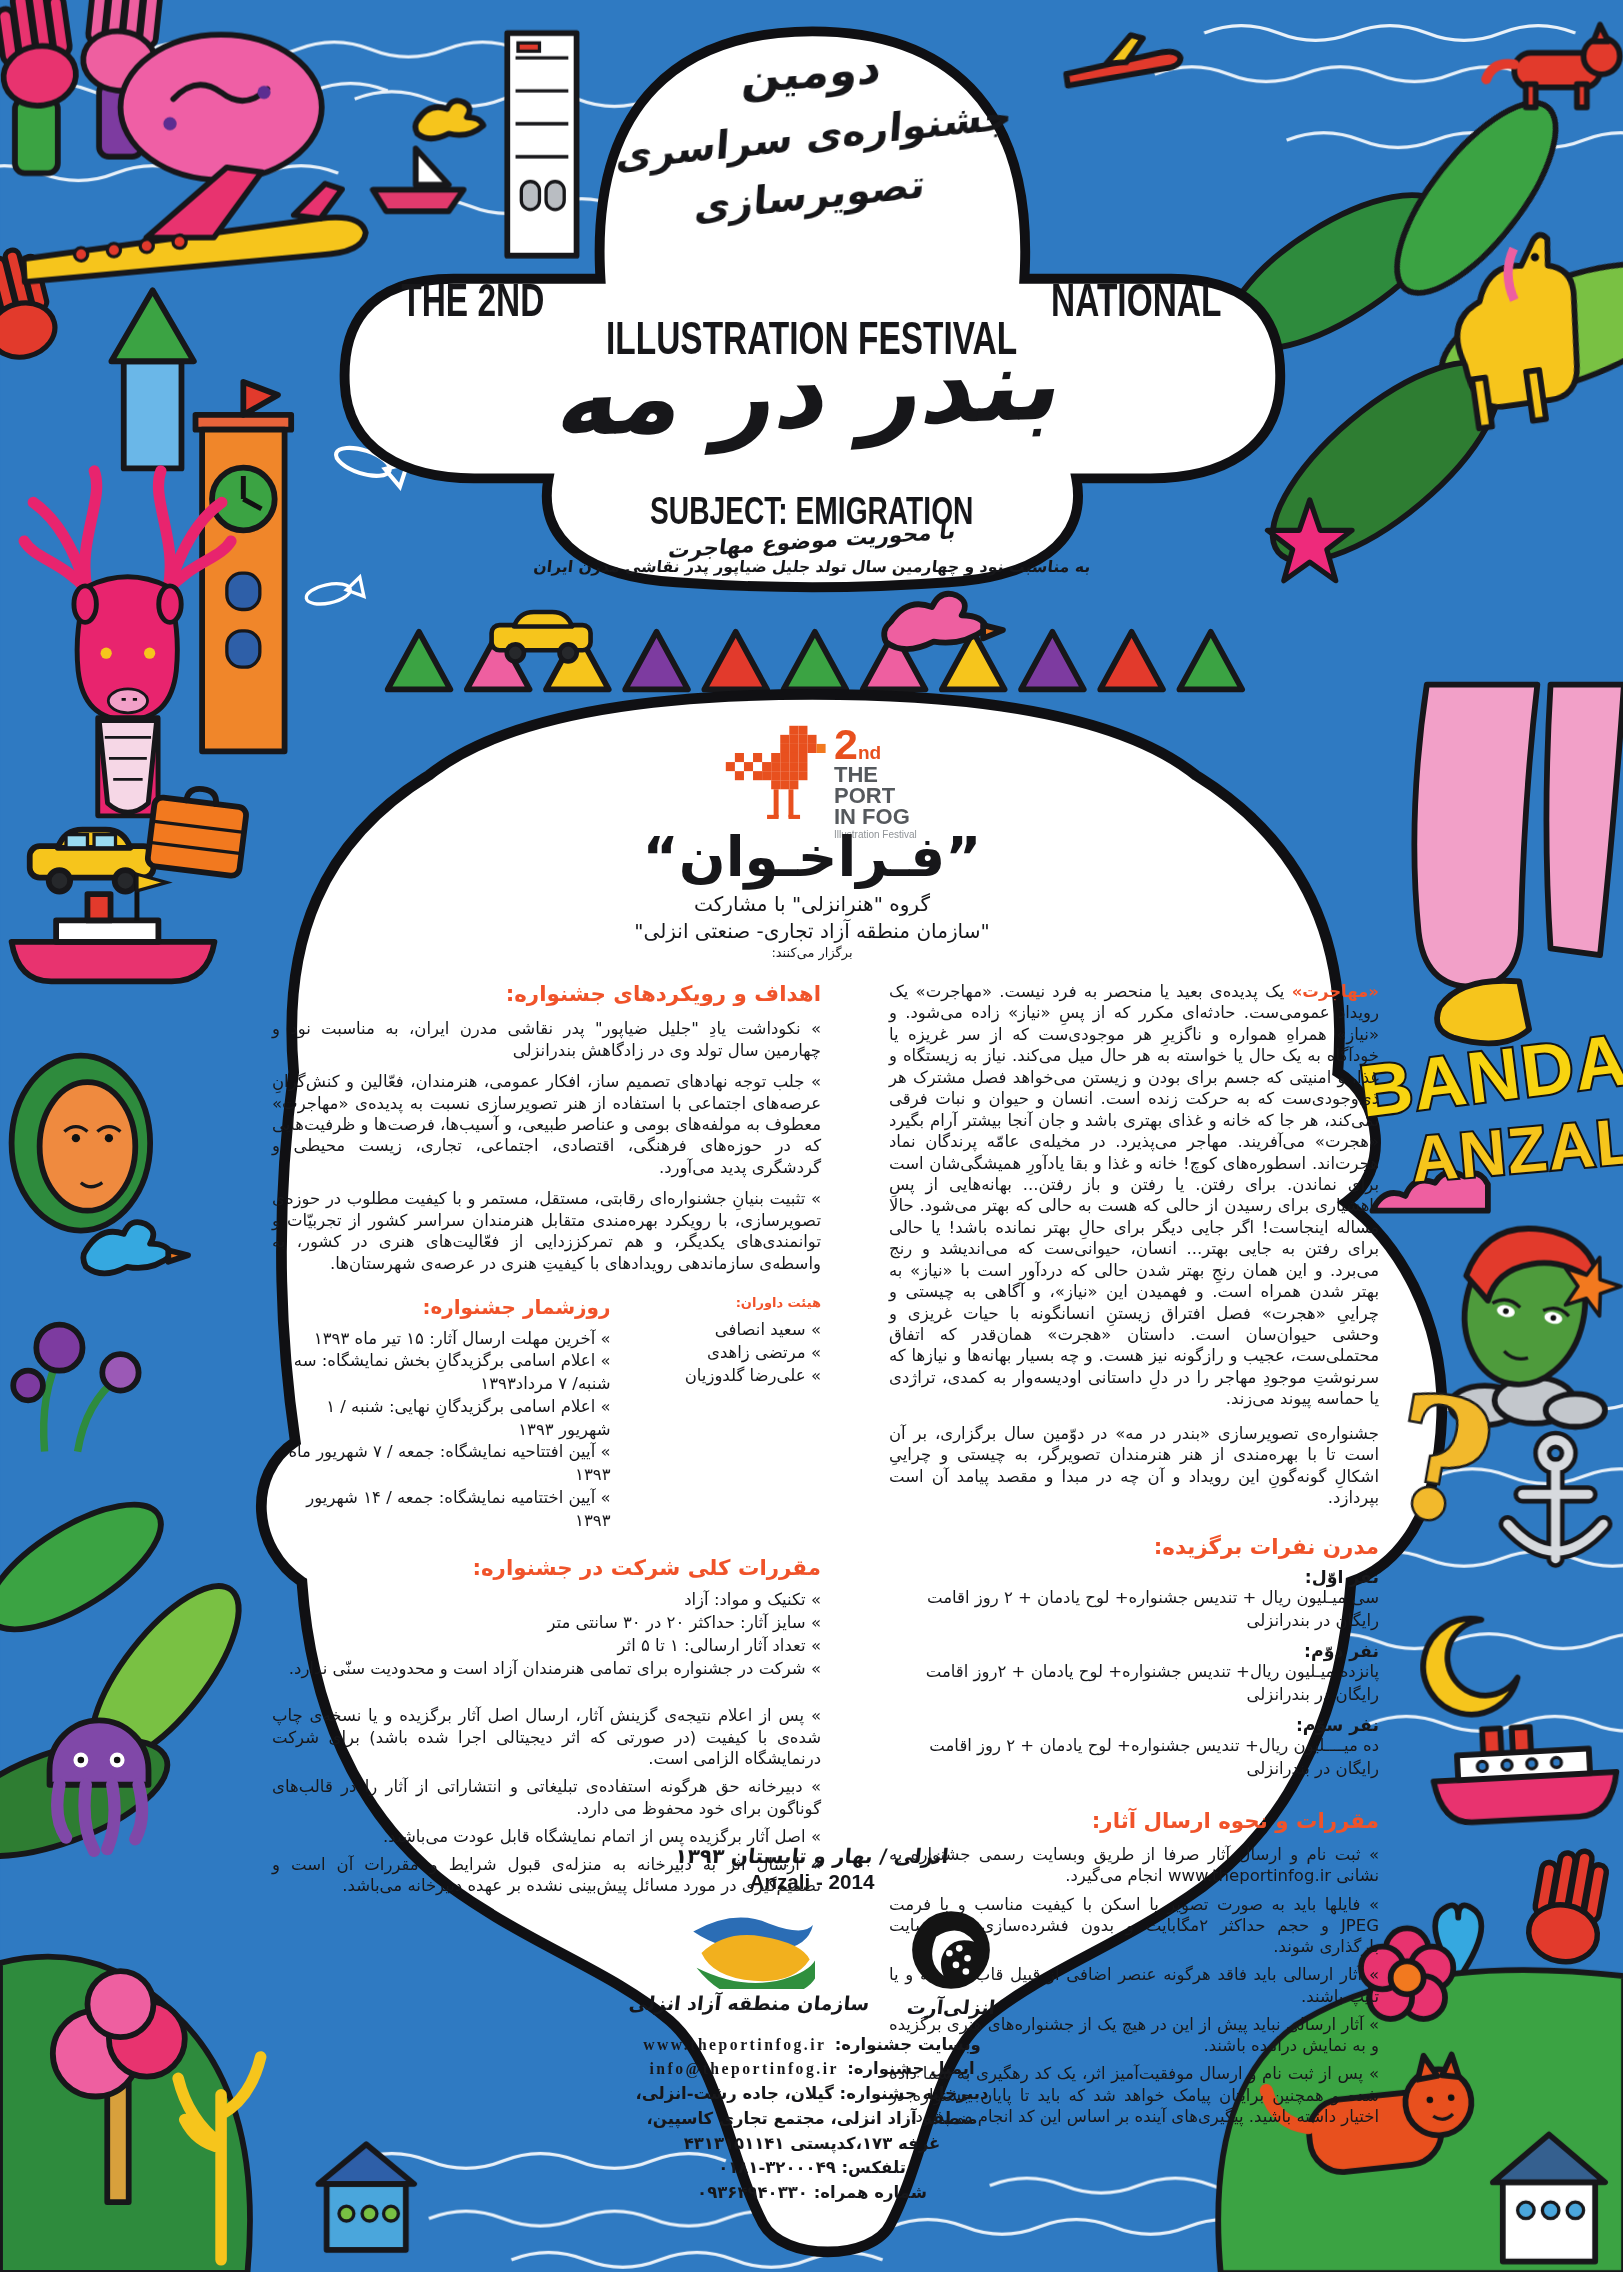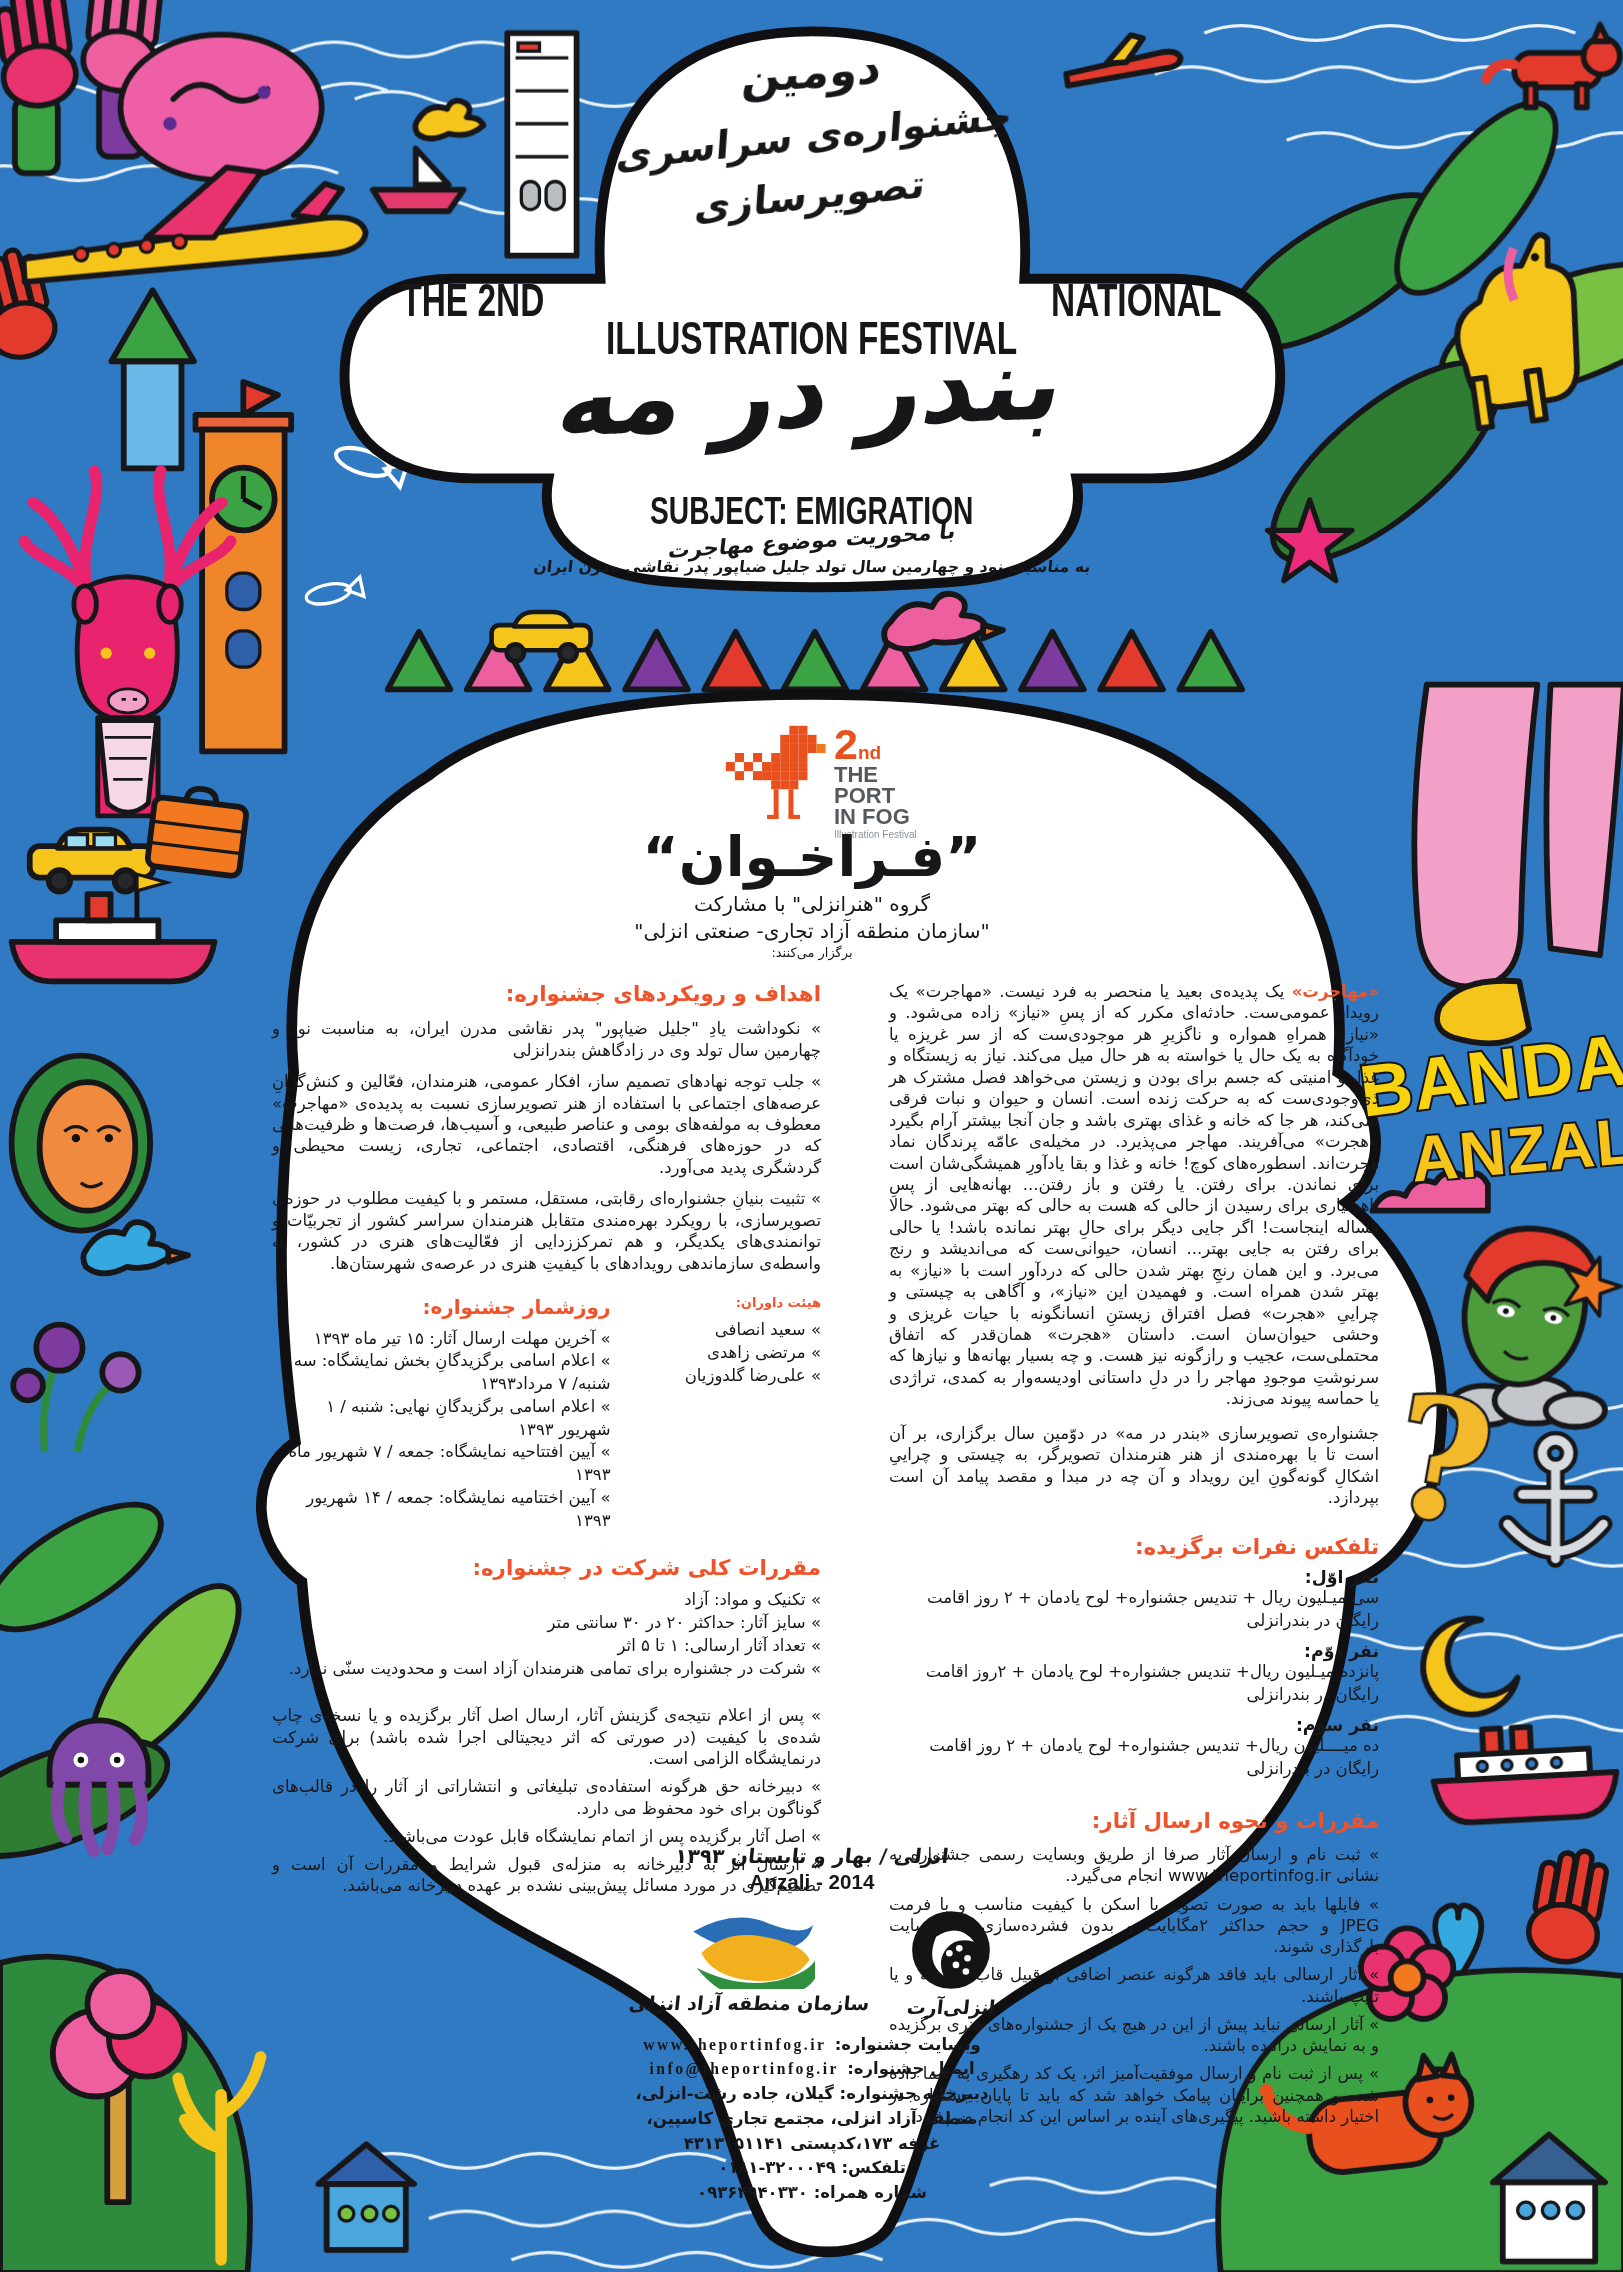--- a/index.html
+++ b/index.html
@@ -450,21 +450,21 @@
 
 <div class="abs ctr fa" style="top:825px;font-size:55px;font-weight:900;">”فـراخـوان“</div>
 <div class="abs ctr fa" style="top:892px;font-size:20px;">گروه "هنرانزلی" با مشارکت</div>
 <div class="abs ctr fa" style="top:919px;font-size:20px;">"سازمان منطقه آزاد تجاری- صنعتی انزلی"</div>
 <div class="abs ctr fa" style="top:945px;font-size:13px;">برگزار می‌کنند:</div>
 
 <div class="col" style="left:889px;top:981px;width:490px;">
   <p class="bodytxt"><span class="lead">«مهاجرت»</span><span> یک پدیده‌ی بعید یا منحصر به فرد نیست. «مهاجرت» یک رویداد عمومی‌ست. حادثه‌ای مکرر که از پسِ «نیاز» زاده می‌شود. و «نیاز» همراهِ همواره و ناگزیرِ هر موجودی‌ست که از سر غریزه یا خودآگاه به یک حال یا خواسته به هر حال میل می‌کند. نیاز به زیستگاه و غذا، و امنیتی که جسم برای بودن و زیستن می‌خواهد فصل مشترک هر ذی‌وجودی‌ست که به حرکت زنده است. انسان و حیوان و نبات فرقی نمی‌کند، هر جا که خانه و غذای بهتری باشد و جان آنجا بیشتر آرام بگیرد «هجرت» می‌آفریند. مهاجر می‌پذیرد. در مخیله‌ی عامّه پرندگان نماد هجرت‌اند. اسطوره‌های کوچ! خانه و غذا و بقا یادآورِ همیشگی‌شان است برای نماندن. برای رفتن. یا رفتن و باز رفتن... بهانه‌هایی از پسِ ناهشیاری برای رسیدن از حالی که هست به حالی که بهتر می‌شود. حالا مساله اینجاست! اگر جایی دیگر برای حالِ بهتر نمانده باشد! یا حالی برای رفتن به جایی بهتر... انسان، حیوانی‌ست که می‌اندیشد و رنج می‌برد. و این همان رنجِ بهتر شدن حالی که دردآور است با «نیاز» به بهتر شدن همراه است. و فهمیدن این «نیاز»، و آگاهی به چیستی و چراییِ «هجرت» فصل افتراق زیستنِ انسانگونه با حیات غریزی و وحشی حیوان‌سان است. داستان «هجرت» همان‌قدر که اتفاق محتملی‌ست، عجیب و رازگونه نیز هست. و چه بسیار بهانه‌ها و نیازها که سرنوشتِ موجودِ مهاجر را در دلِ داستانی اودیسه‌وار به کمدی، تراژدی یا حماسه پیوند می‌زند.</span></p>
   <p class="bodytxt" style="margin-top:13px;">جشنواره‌ی تصویرسازی «بندر در مه» در دوّمین سال برگزاری، بر آن است تا با بهره‌مندی از هنر هنرمندان تصویرگر، به چیستی و چراییِ اشکالِ گونه‌گونِ این رویداد و آن چه در مبدا و مقصد پیامد آن است بپردازد.</p>
 
-  <div class="heading" style="margin-top:25px;">تلفکس نفرات برگزیده:</div>
+  <div class="heading" style="margin-top:25px;">مدرن نفرات برگزیده:</div>
   <div class="rank">نفر اوّل:</div>
   <div class="listtxt">سی میـلیون ریال + تندیس جشنواره+ لوح یادمان + ۲ روز اقامت رایگان در بندرانزلی</div>
   <div class="rank">نفر دوّم:</div>
   <div class="listtxt">پانزده میـلیون ریال+ تندیس جشنواره+ لوح یادمان + ۲روز اقامت رایگان در بندرانزلی</div>
   <div class="rank">نفر سوّم:</div>
   <div class="listtxt">ده میــــلیون ریال+ تندیس جشنواره+ لوح یادمان + ۲ روز اقامت رایگان در بندرانزلی</div>
 
   <div class="heading" style="margin-top:28px;margin-bottom:10px;">مقررات و نحوه ارسال آثار:</div>
   <p class="bodytxt">» ثبت نام و ارسال آثار صرفا از طریق وبسایت رسمی جشنواره به نشانی www.theportinfog.ir انجام می‌گیرد.</p>
   <p class="bodytxt">» فایلها باید به صورت تصویر یا اسکن با کیفیت مناسب و با فرمت JPEG و حجم حداکثر ۲مگابایت و بدون فشرده‌سازی در وبسایت بارگذاری شوند.</p>

